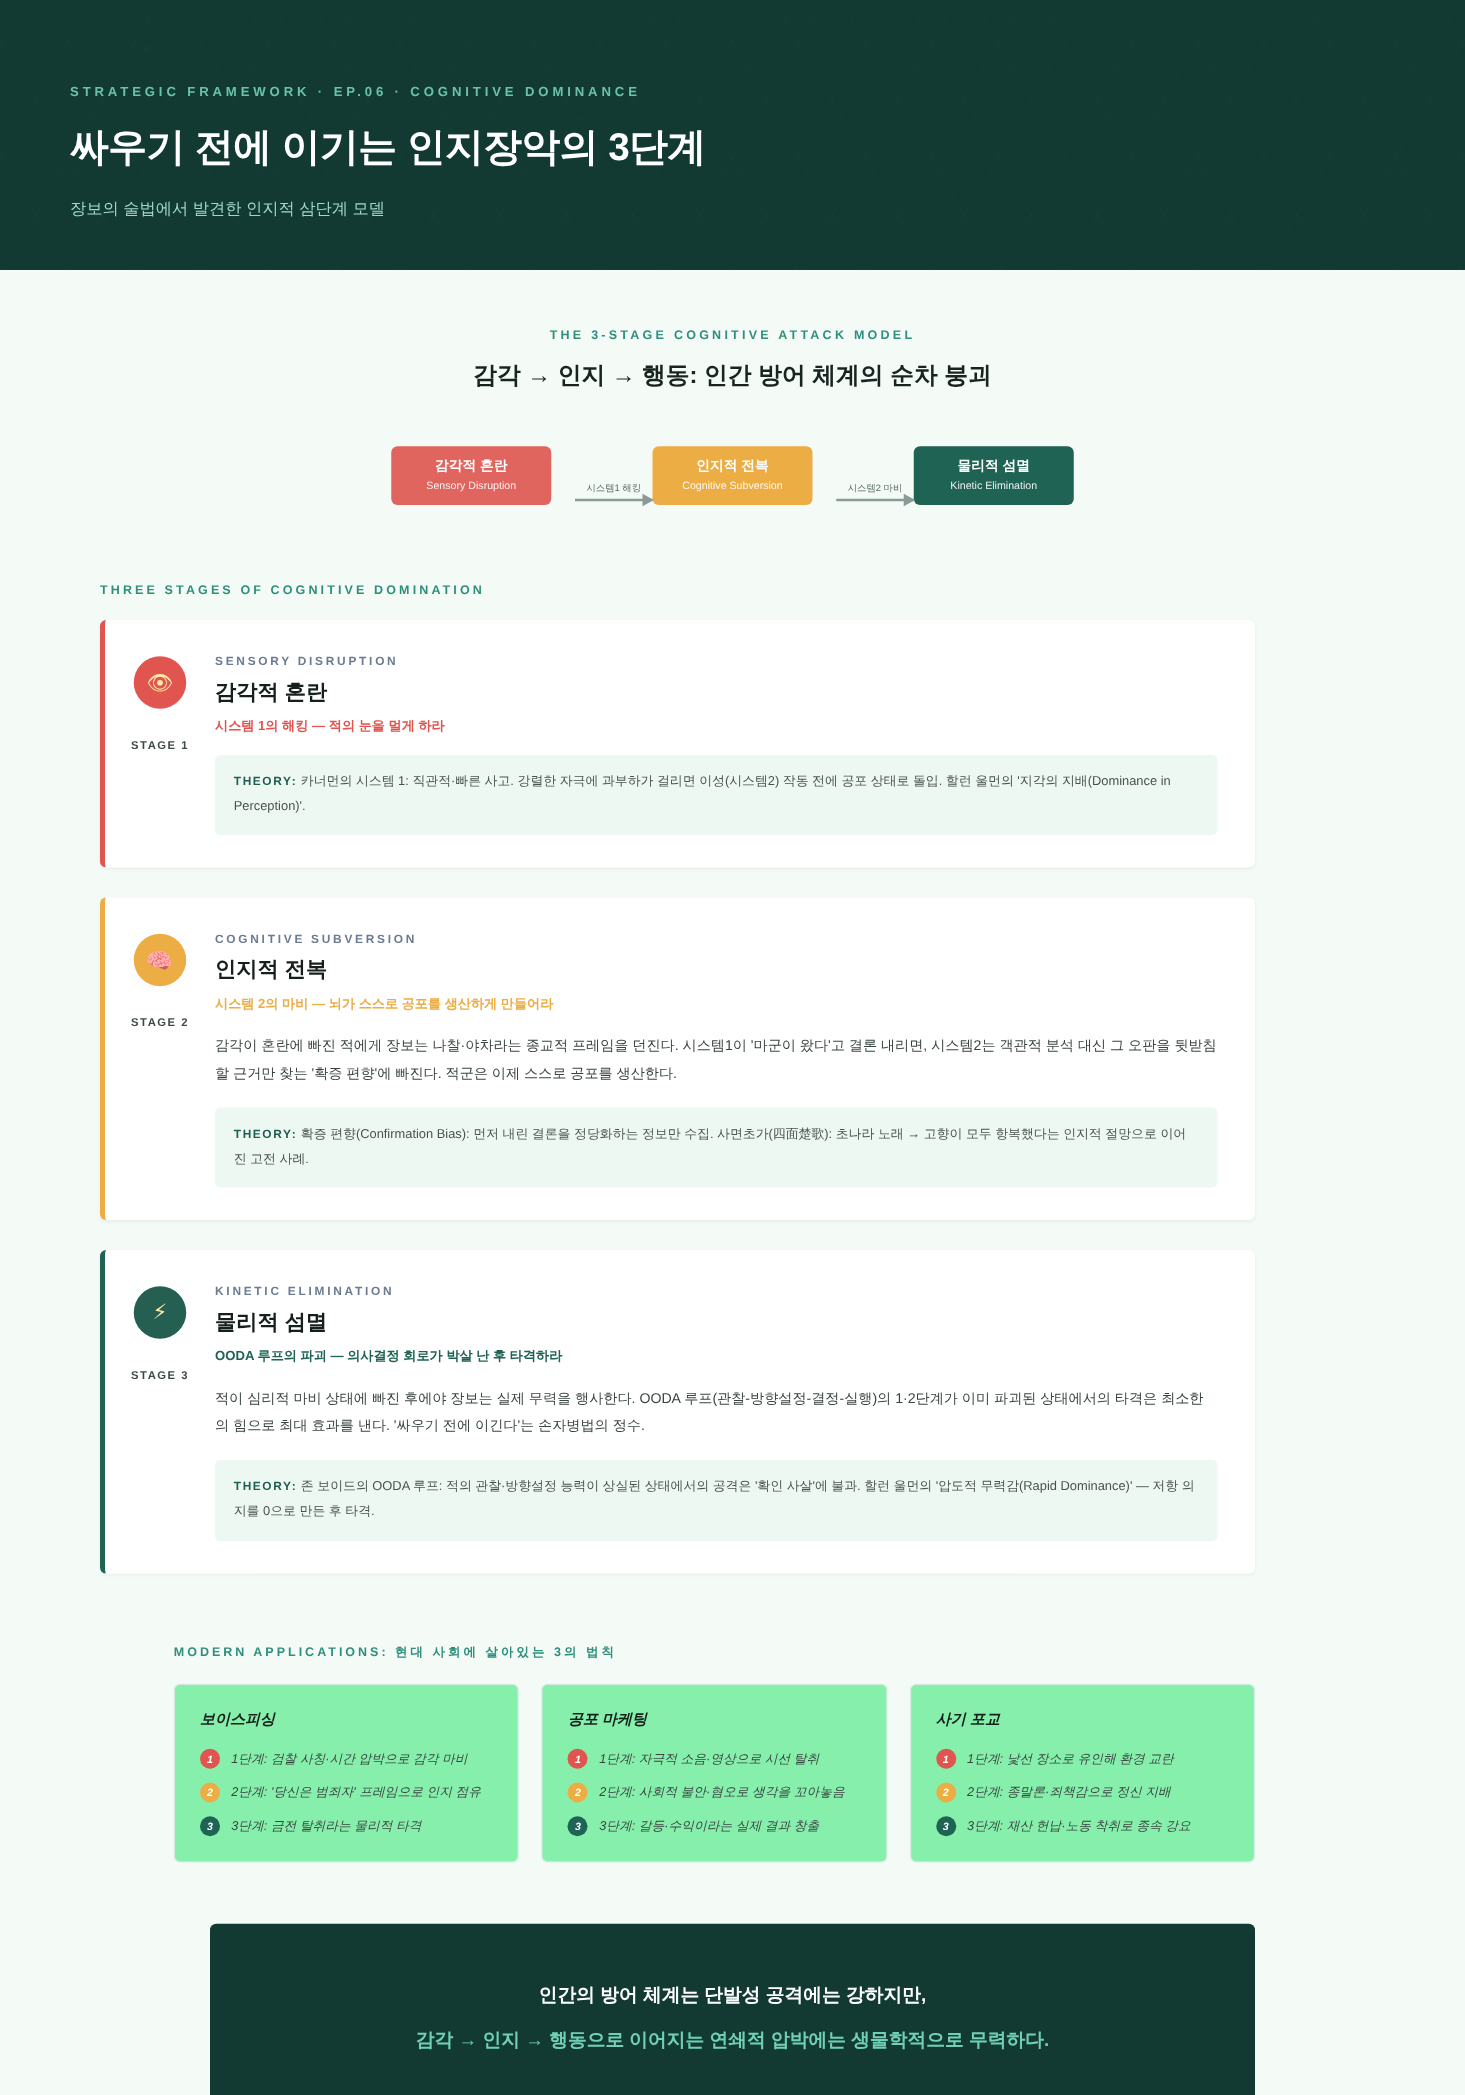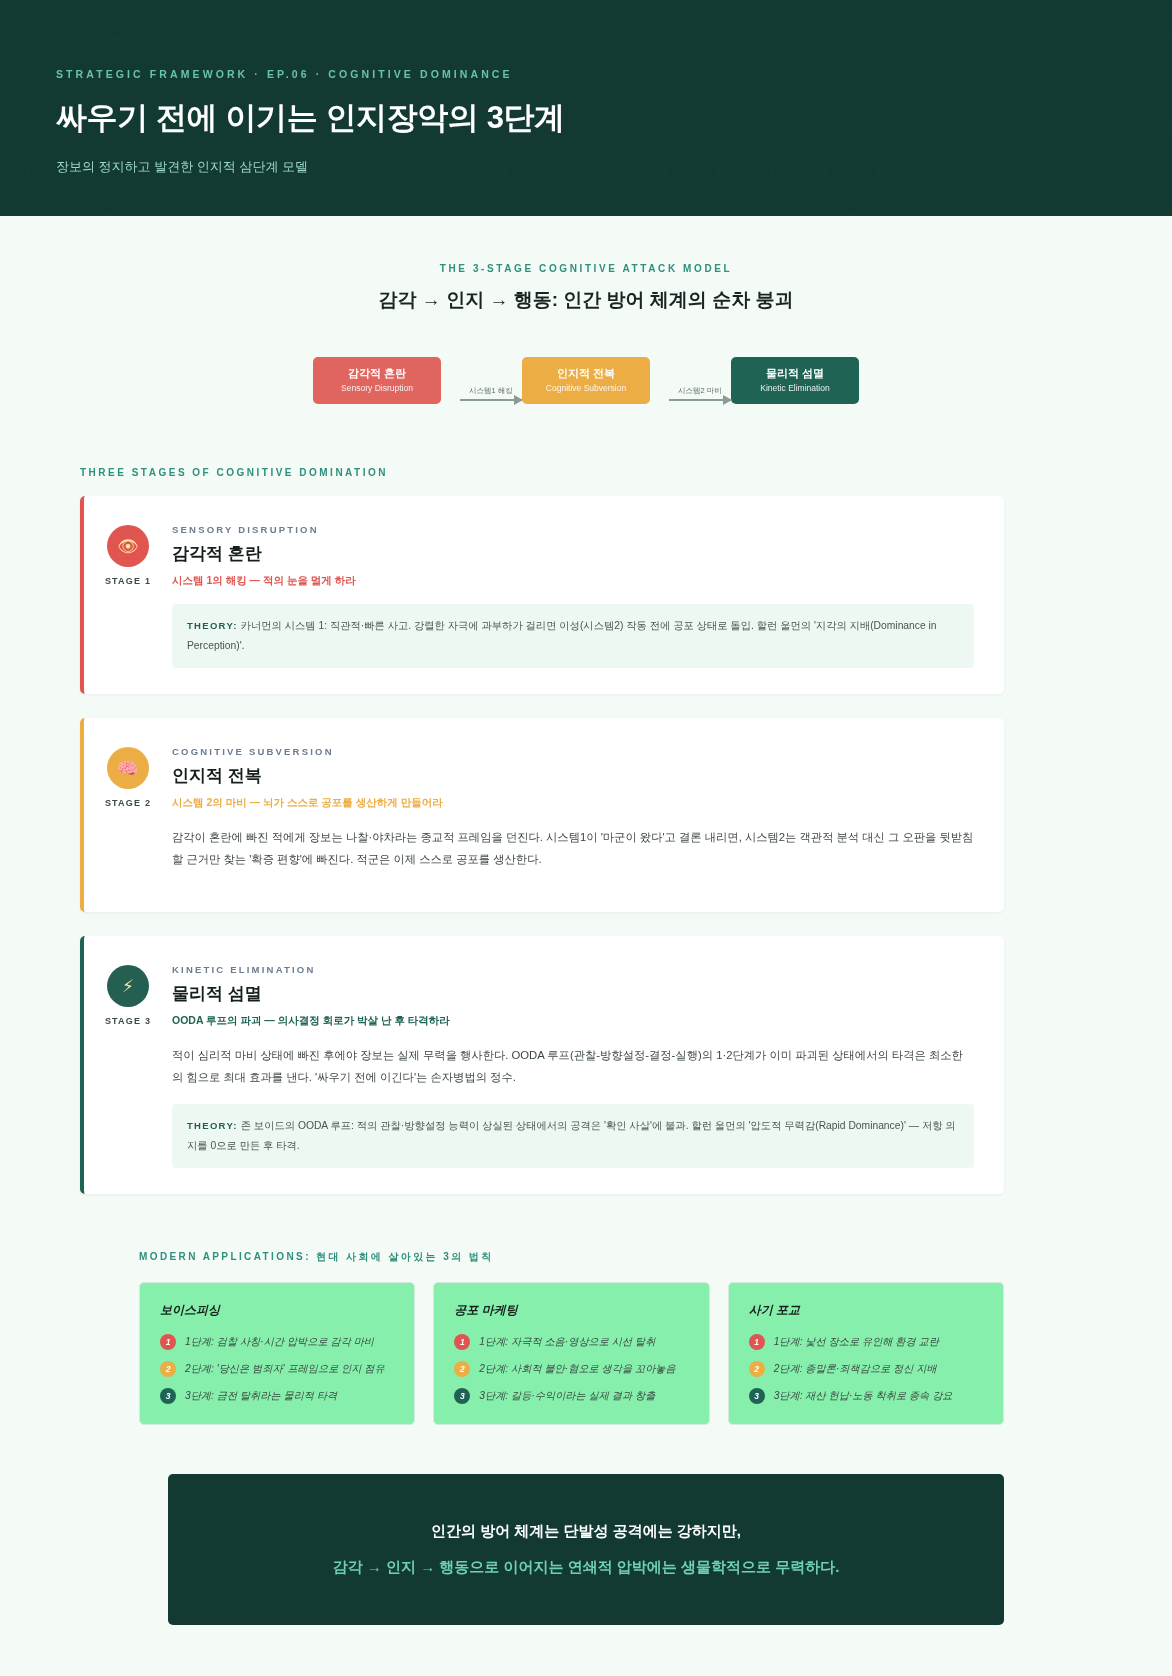--- a/index.html
+++ b/index.html
@@ -153,21 +153,21 @@
     padding-top: 3px;
   }
   .stage-badge {
     width: 42px; height: 42px;
     border-radius: 50%;
     display: flex; align-items: center; justify-content: center;
     font-size: 17px;
     color: #ffe9a8;
   }
   .stage-num {
-    margin-top: 9px;
+    margin-top: 24px;
     font-size: 9px;
     font-weight: 700;
     letter-spacing: 1.2px;
     color: #3c4a46;
   }
   .stage-body { flex: 1; padding-top: 2px; }
   .stage-kicker {
     font-size: 9.5px;
     letter-spacing: 2.2px;
     font-weight: 700;
@@ -274,21 +274,21 @@
 </head>
 <body>
 
 <div class="page">
 
   <div class="hero">
     <div class="hero-hex"></div>
     <div class="hero-inner">
       <div class="eyebrow">STRATEGIC FRAMEWORK · EP.06 · COGNITIVE DOMINANCE</div>
       <div class="hero-title">싸우기 전에 이기는 인지장악의 3단계</div>
-      <div class="hero-sub">장보의 정지하고 발견한 인지적 삼단계 모델</div>
+      <div class="hero-sub">장보의 술법에서 발견한 인지적 삼단계 모델</div>
     </div>
   </div>
 
   <div class="flow-section">
     <div class="flow-eyebrow">THE 3-STAGE COGNITIVE ATTACK MODEL</div>
     <div class="flow-title">감각 → 인지 → 행동: 인간 방어 체계의 순차 붕괴</div>
     <div class="flow-row">
 
       <div class="flow-box" style="background: rgb(224, 101, 95);">
         <span class="fb-ko">감각적 혼란</span>
@@ -336,20 +336,21 @@
         <div class="stage-card" style="border-left-color: rgb(237, 173, 69);">
           <div class="stage-left">
             <div class="stage-badge" style="background:#edad45">🧠</div>
             <div class="stage-num">STAGE 2</div>
           </div>
           <div class="stage-body">
             <div class="stage-kicker">COGNITIVE SUBVERSION</div>
             <div class="stage-title">인지적 전복</div>
             <div class="stage-tag" style="color:#edad45">시스템 2의 마비 — 뇌가 스스로 공포를 생산하게 만들어라</div>
             <div class="stage-text">감각이 혼란에 빠진 적에게 장보는 나찰·야차라는 종교적 프레임을 던진다. 시스템1이 '마군이 왔다'고 결론 내리면, 시스템2는 객관적 분석 대신 그 오판을 뒷받침할 근거만 찾는 '확증 편향'에 빠진다. 적군은 이제 스스로 공포를 생산한다.</div>
+            <div class="theory"><b>THEORY:</b> <span>확증 편향(Confirmation Bias): 먼저 내린 결론을 정당화하는 정보만 수집. 사면초가(四面楚歌): 초나라 노래 → 고향이 모두 항복했다는 인지적 절망으로 이어진 고전 사례.</span></div>
           </div>
         </div>
         <div class="stage-card" style="border-left-color: rgb(31, 99, 84);">
           <div class="stage-left">
             <div class="stage-badge" style="background:#245f52">⚡</div>
             <div class="stage-num">STAGE 3</div>
           </div>
           <div class="stage-body">
             <div class="stage-kicker">KINETIC ELIMINATION</div>
             <div class="stage-title">물리적 섬멸</div>

